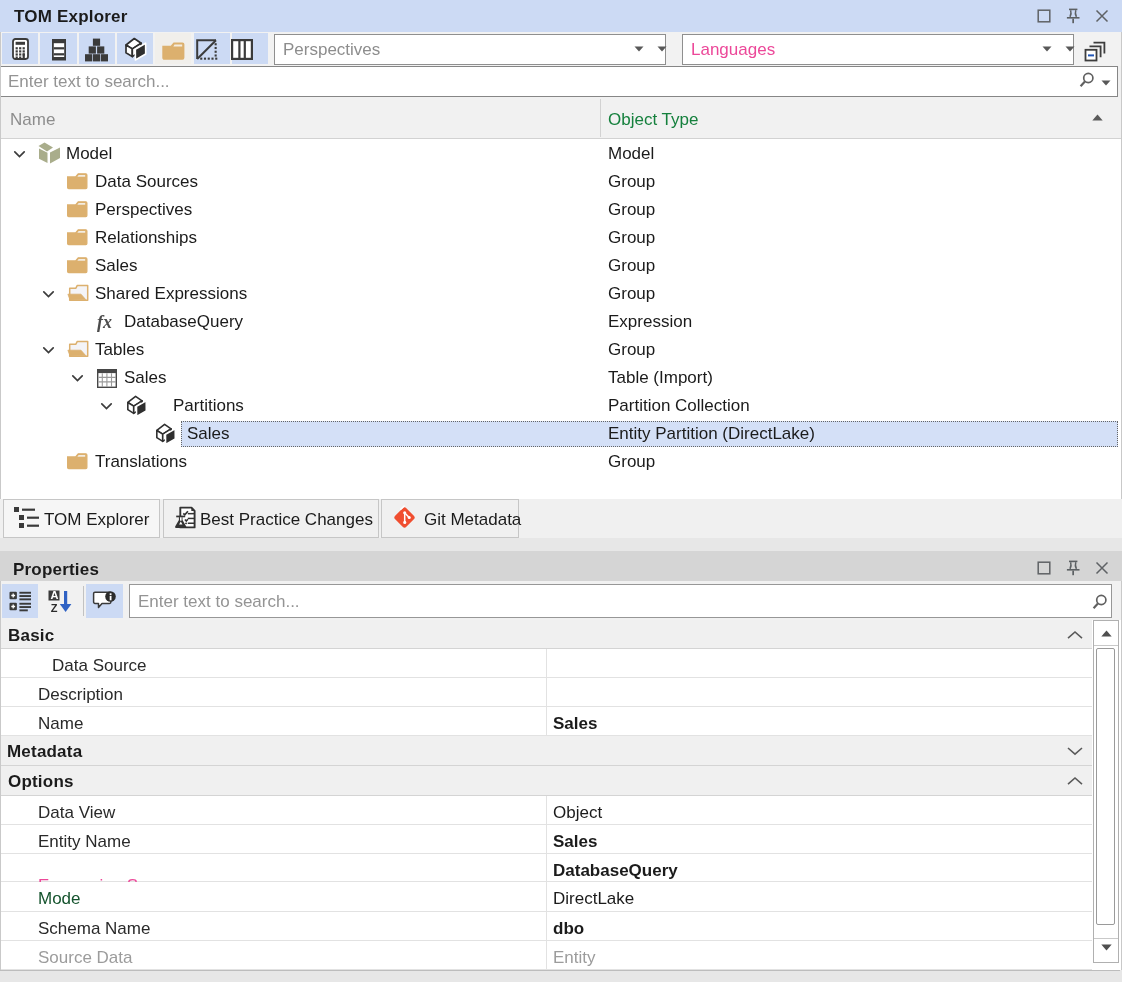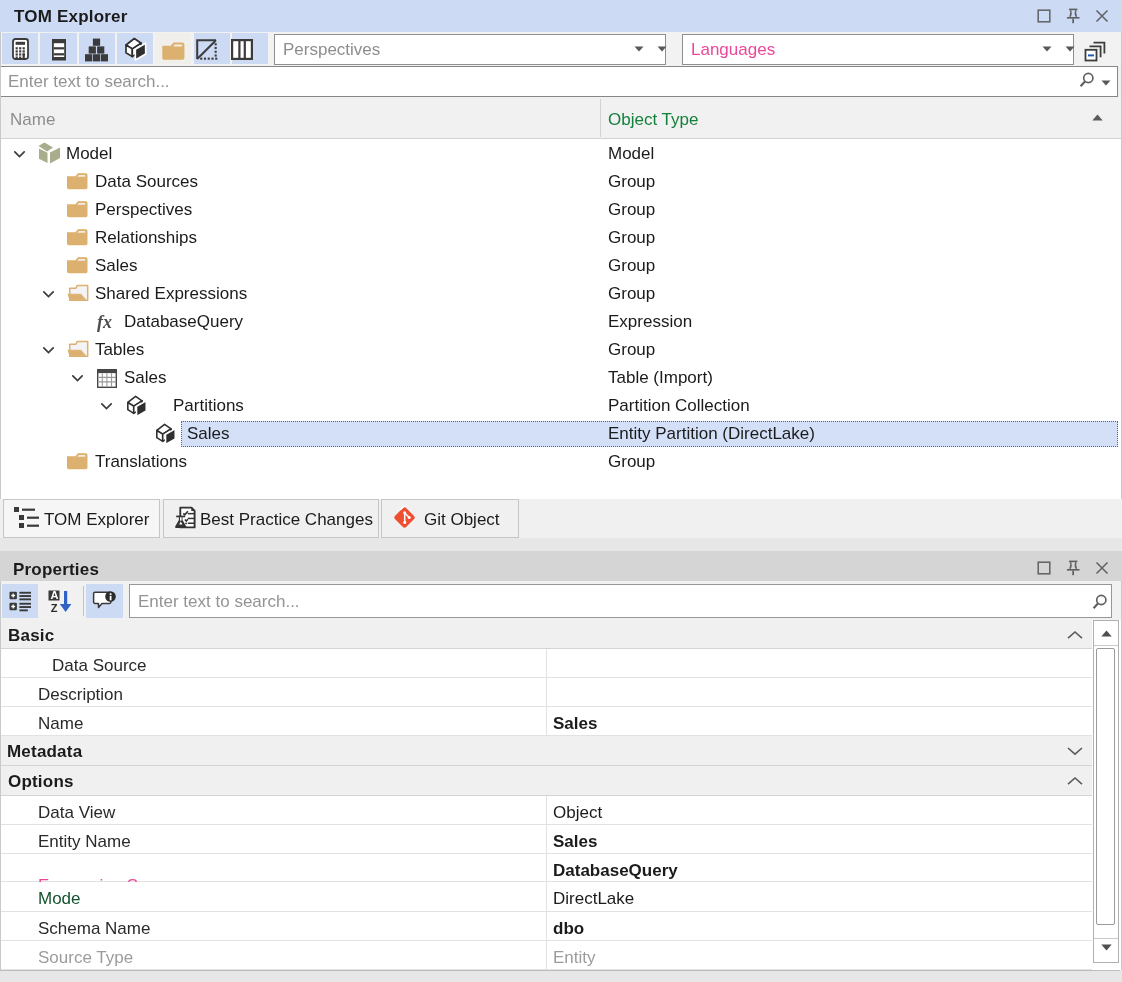--- a/index.html
+++ b/index.html
@@ -254,21 +254,21 @@
     <path d="M0.6 3.9 h8 l2.6,-3.1 h7.6 a1.1 1.1 0 0 1 1.1 1.1 v12.6 a1.1 1.1 0 0 1 -1.1 1.1 h-17.1 a1.1 1.1 0 0 1 -1.1 -1.1 z" fill="none" stroke="#dcb06e" stroke-width="1.2"></path>
   </svg>
 <div class="abs t" style="left:95px;top:452.5px;">Translations</div>
 <div class="abs t" style="left:608px;top:452.5px;">Group</div>
 <div class="abs" style="left:0px;top:499px;width:1122px;height:39px;background:#f0f0f0;"></div>
 <div class="abs" style="left:3px;top:499px;width:157px;height:39px;background:#f6f6f6;border:1px solid #c6c6c6;box-sizing:border-box;"></div>
 <div class="abs t" style="left:44px;top:510.5px;">TOM Explorer</div>
 <div class="abs" style="left:163px;top:499px;width:216px;height:39px;background:#f0f0f0;border:1px solid #c6c6c6;box-sizing:border-box;"></div>
 <div class="abs t" style="left:200px;top:510.5px;">Best Practice Changes</div>
 <div class="abs" style="left:381px;top:499px;width:138px;height:39px;background:#f0f0f0;border:1px solid #c6c6c6;box-sizing:border-box;"></div>
-<div class="abs t" style="left:424px;top:510.5px;">Git Object</div>
+<div class="abs t" style="left:424px;top:510.5px;">Git Metadata</div>
 <svg class="abs" style="left:14px;top:506px" width="26" height="22" viewBox="0 0 26 22">
     <g fill="#3a3a3a">
       <rect x="0" y="1" width="5" height="5"></rect>
       <rect x="8" y="2.6" width="13" height="2.2"></rect>
       <rect x="5" y="9" width="5" height="5"></rect>
       <rect x="13" y="10.6" width="12" height="2.2"></rect>
       <rect x="5" y="17" width="5" height="5"></rect>
       <rect x="13" y="18.6" width="12" height="2.2"></rect>
     </g>
   </svg>
@@ -411,21 +411,21 @@
 <div class="abs" style="left:0px;top:882.0px;width:1092px;height:29.5px;background:#fff;border-bottom:1px solid #e2e2e2;box-sizing:border-box;"></div>
 <div class="abs" style="left:546px;top:882.0px;width:1px;height:29.5px;background:#e2e2e2;"></div>
 <div class="abs t" style="left:38px;top:890.0px;color:#14532d;">Mode</div>
 <div class="abs t" style="left:553px;top:890.0px;color:#1b1b1b;">DirectLake</div>
 <div class="abs" style="left:0px;top:911.5px;width:1092px;height:29.5px;background:#fff;border-bottom:1px solid #e2e2e2;box-sizing:border-box;"></div>
 <div class="abs" style="left:546px;top:911.5px;width:1px;height:29.5px;background:#e2e2e2;"></div>
 <div class="abs t" style="left:38px;top:919.5px;color:#2a2a2a;">Schema Name</div>
 <div class="abs t" style="left:553px;top:919.5px;color:#1b1b1b;"><b>dbo</b></div>
 <div class="abs" style="left:0px;top:941.0px;width:1092px;height:29px;background:#fff;border-bottom:1px solid #e2e2e2;box-sizing:border-box;"></div>
 <div class="abs" style="left:546px;top:941.0px;width:1px;height:29px;background:#e2e2e2;"></div>
-<div class="abs t" style="left:38px;top:949.0px;color:#9c9c9c;">Source Type</div>
+<div class="abs t" style="left:38px;top:949.0px;color:#9c9c9c;">Source Data</div>
 <div class="abs t" style="left:553px;top:949.0px;color:#9c9c9c;">Entity</div>
 <div class="abs" style="left:0px;top:970.0px;width:1122px;height:12.0px;background:#e7e7e7;"></div>
 <div class="abs" style="left:0px;top:970.0px;width:1120px;height:1px;background:#bdbdbd;"></div>
 <div class="abs" style="left:1093px;top:620px;width:26px;height:343px;background:#fff;border:1px solid #b0b0b0;box-sizing:border-box;"></div>
 <div class="abs" style="left:1094px;top:621px;width:24px;height:25px;background:#fff;border-bottom:1px solid #c9c9c9;box-sizing:border-box;"></div>
 <svg class="abs" style="left:1101px;top:630px" width="11" height="7" viewBox="0 0 11 7">
     <path d="M5.5 0.5 L10.7 6.5 H0.3 Z" fill="#4f4f4f"></path>
   </svg>
 <div class="abs" style="left:1096px;top:648px;width:19px;height:277px;background:#fff;border:1px solid #9a9a9a;border-radius:2px;box-sizing:border-box;"></div>
 <div class="abs" style="left:1094px;top:938px;width:24px;height:24px;background:#fff;border-top:1px solid #c9c9c9;box-sizing:border-box;"></div>

